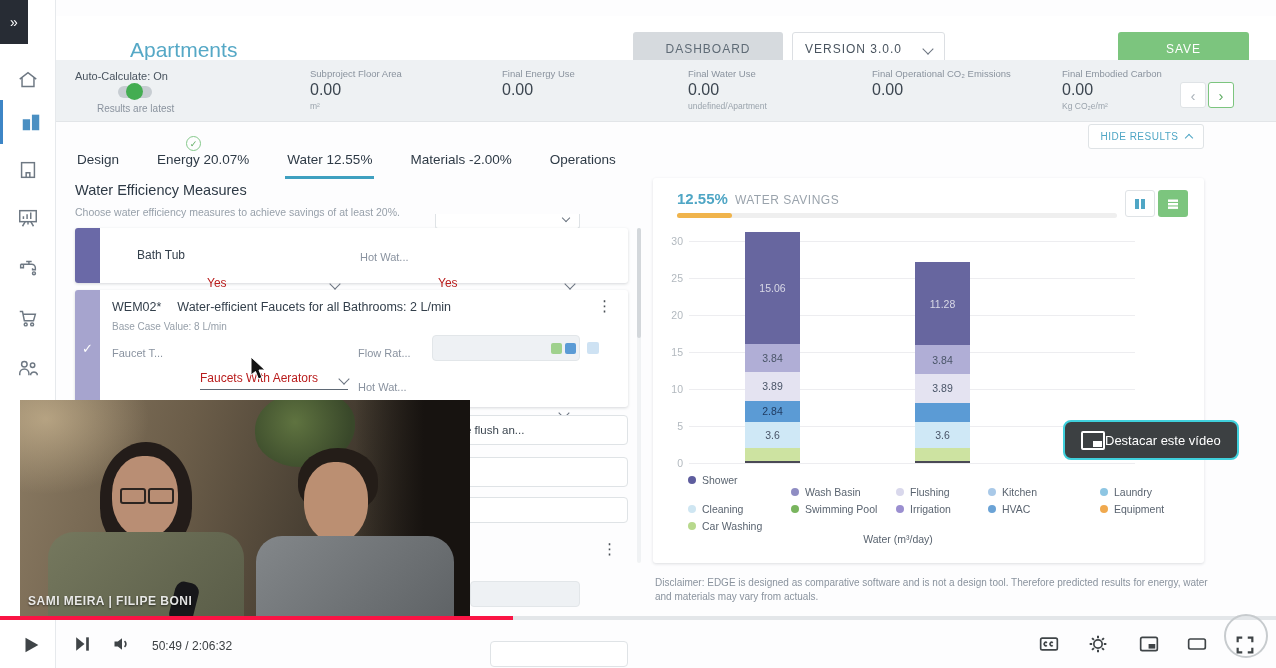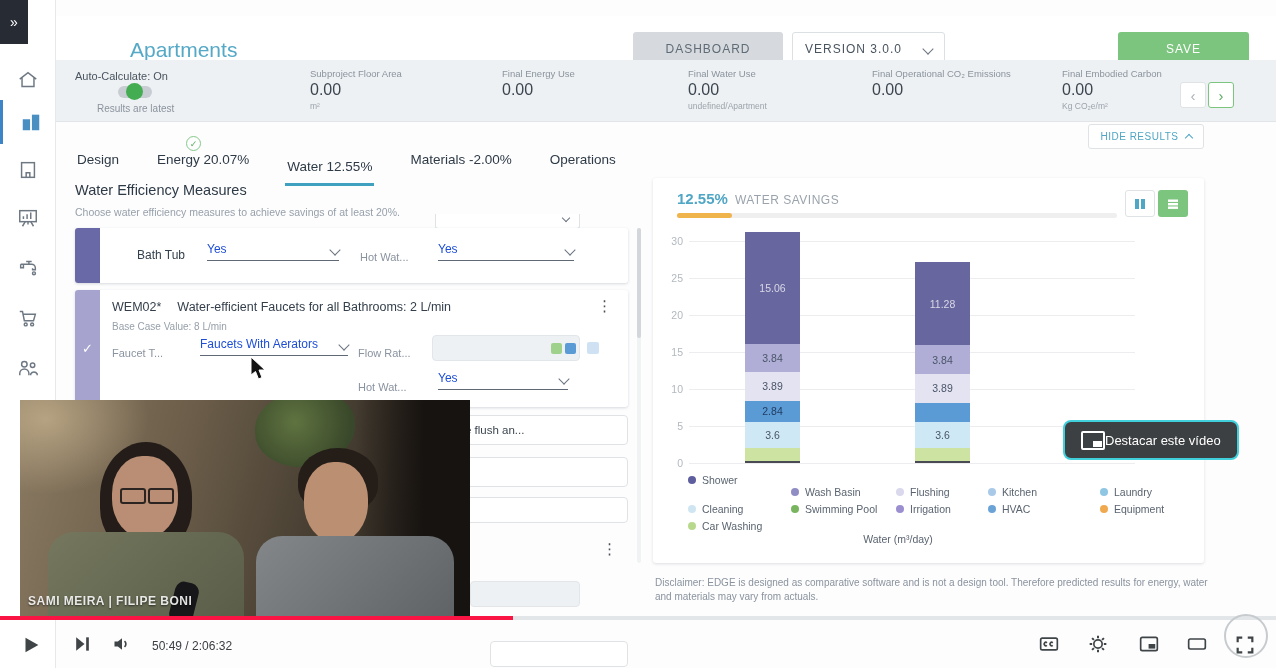--- a/index.html
+++ b/index.html
@@ -40,31 +40,31 @@
       justify-content:center;cursor:pointer;box-sizing:border-box;font-size:15px;}
   #stats-prev{left:1125px;border:1px solid #dfe3e6;color:#aab2ba;}
   #stats-next{left:1153px;border:1px solid #7cc57e;color:#5cab60;}
   
   #hide-results{left:1088px;top:124px;width:114px;height:23px;background:#fff;border:1px solid #dfe3e6;
       border-radius:3px;display:flex;align-items:center;justify-content:center;gap:7px;font-size:10px;
       letter-spacing:.5px;color:#4fa6c5;cursor:pointer;}
   #hide-results .chev{border-color:#4fa6c5;width:5px;height:5px;margin-top:3px;}
   #tabs{left:75px;top:146px;display:flex;gap:34px;font-size:13.5px;color:#2e3a46;}
   .tab{padding:6px 2px 9px;cursor:pointer;}
-  .tab.active{border-bottom:3px solid #3fa0c0;margin-top:7px;}
+  .tab.active{border-bottom:3px solid #3fa0c0;}
   #energy-check{left:186px;top:136px;width:13px;height:13px;border:1.5px solid #85c98b;border-radius:50%;
       color:#5cab60;font-size:9px;display:flex;align-items:center;justify-content:center;}
   
   #measures-title{left:75px;top:182px;font-size:14.5px;color:#2e3a46;font-weight:500;}
   #measures-sub{left:75px;top:206px;font-size:10.5px;color:#97a0aa;}
   .card{background:#fff;border-radius:3px;box-shadow:0 1px 3px rgba(40,50,60,.18);box-sizing:border-box;}
   .mbar{position:absolute;left:0;top:0;bottom:0;width:25px;border-radius:3px 0 0 3px;color:#fff;
       display:flex;align-items:center;justify-content:center;font-size:13px;}
   .u-select{position:absolute;border-bottom:1px solid #5f6975;display:flex;align-items:flex-end;
-      justify-content:space-between;padding-bottom:4px;font-size:12px;color:#1d4ed8;cursor:pointer;}
+      justify-content:space-between;padding-bottom:4px;font-size:12px;color:#b91c1c;cursor:pointer;margin-top:34px;}
   .u-select .chev{margin-bottom:2px;}
   .f-label{position:absolute;font-size:11px;color:#8a93a0;}
   .kebab{font-size:15px;color:#4a5056;cursor:pointer;line-height:1;}
   #partial-dd{left:435px;top:214px;width:143px;height:14px;background:#fff;border:1px solid #dfe3e6;
       border-top:none;border-radius:0 0 3px 3px;}
   #partial-dd .chev{position:absolute;right:10px;top:1px;width:5px;height:5px;}
   #card-bathtub{left:75px;top:228px;width:553px;height:55px;}
   #card-wem02{left:75px;top:290px;width:553px;height:117px;}
   .gray-input{background:#eef1f4;border:1px solid #e2e6e9;border-radius:4px;box-sizing:border-box;}
   .pfield{background:#fff;border:1px solid #dfe3e6;border-radius:4px;box-sizing:border-box;

